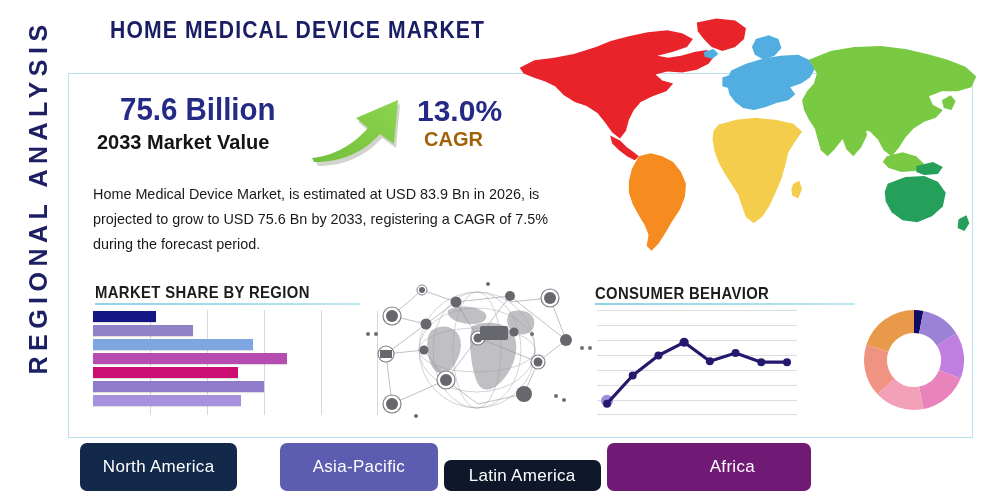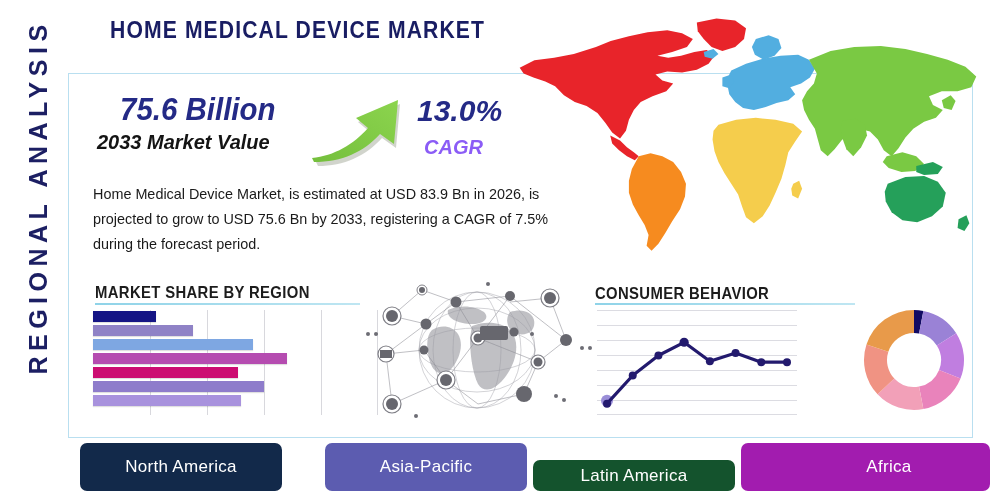--- a/index.html
+++ b/index.html
@@ -43,40 +43,40 @@
   #main-panel {
     position:absolute;
     left:68px; top:73px;
     width:905px; height:365px;
     border:1.5px solid #b9dff0;
     border-right:1.5px solid #b9dff0;
     background:transparent;
   }
 
   
-  #kpi-row { position:absolute; left:95px; top:92px; width:420px; height:80px;font-style:italic; }
+  #kpi-row { position:absolute; left:95px; top:92px; width:420px; height:80px; }
   #kpi-value {
     position:absolute; left:25px; top:0;
     font-size:31px; font-weight:bold; color:#242a86;
     transform:scaleX(0.95); transform-origin:left center;
     white-space:nowrap;
   }
   #kpi-value-label {
     position:absolute; left:2px; top:39px;
     font-size:20px; font-weight:bold; color:#141414;
     white-space:nowrap;
   }
   #kpi-cagr {
     position:absolute; left:322px; top:2px;
     font-size:30px; font-weight:bold; color:#242a86;
     white-space:nowrap;
   }
   #kpi-cagr-label {
-    position:absolute; left:329px; top:44px;
-    font-size:20px; font-weight:bold; color:#8b5cf6;
+    position:absolute; left:329px; top:36px;
+    font-size:20px; font-weight:bold; color:#a16207;
     white-space:nowrap;
   }
   #growth-arrow-icon {
     position:absolute; left:205px; top:-4px;
     width:115px; height:78px;
   }
 
   
   #description {
     position:absolute;
@@ -144,21 +144,21 @@
   #donut-chart {
     position:absolute;
     left:862px; top:308px;
     width:104px; height:104px;
   }
 
   
   #region-tabs {
     position:absolute;
     left:80px; top:443px;
-    width:910px; height:48px;
+    width:731px; height:48px;
     display:flex;
     gap:6px;
   }
   .region-tab {
     flex:1;
     border-radius:7px;
     display:flex; align-items:center; justify-content:center;
     color:#ffffff;
     font-size:17px;
     letter-spacing:0.3px;
@@ -350,19 +350,19 @@
     <path d="M 4.447174185242325 36.549150281252615 A 50 50 0 0 1 51.99999999999999 2 L 51.99999999999999 25 A 27 27 0 0 0 26.321474060030855 43.65654115187641 Z" fill="#e89a4a"></path>
   </svg>
 
 <div id="region-tabs">
   <div class="region-tab" style="background: rgb(18, 41, 74);">
       <span>North America</span>
     </div>
   <div class="region-tab" style="background: rgb(92, 92, 176); margin-left: 37px;">
       <span>Asia-Pacific</span>
     </div>
-  <div class="region-tab" style="background: #14532d; margin-top: 17px;">
+  <div class="region-tab" style="background: #0f172a; margin-top: 17px;">
       <span>Latin America</span>
     </div>
-  <div class="region-tab" style="background: #a21caf; padding-left: 47px;">
+  <div class="region-tab" style="background: #701a75; padding-left: 47px;">
       <span>Africa</span>
     </div>
 </div>
 
 </body></html>

